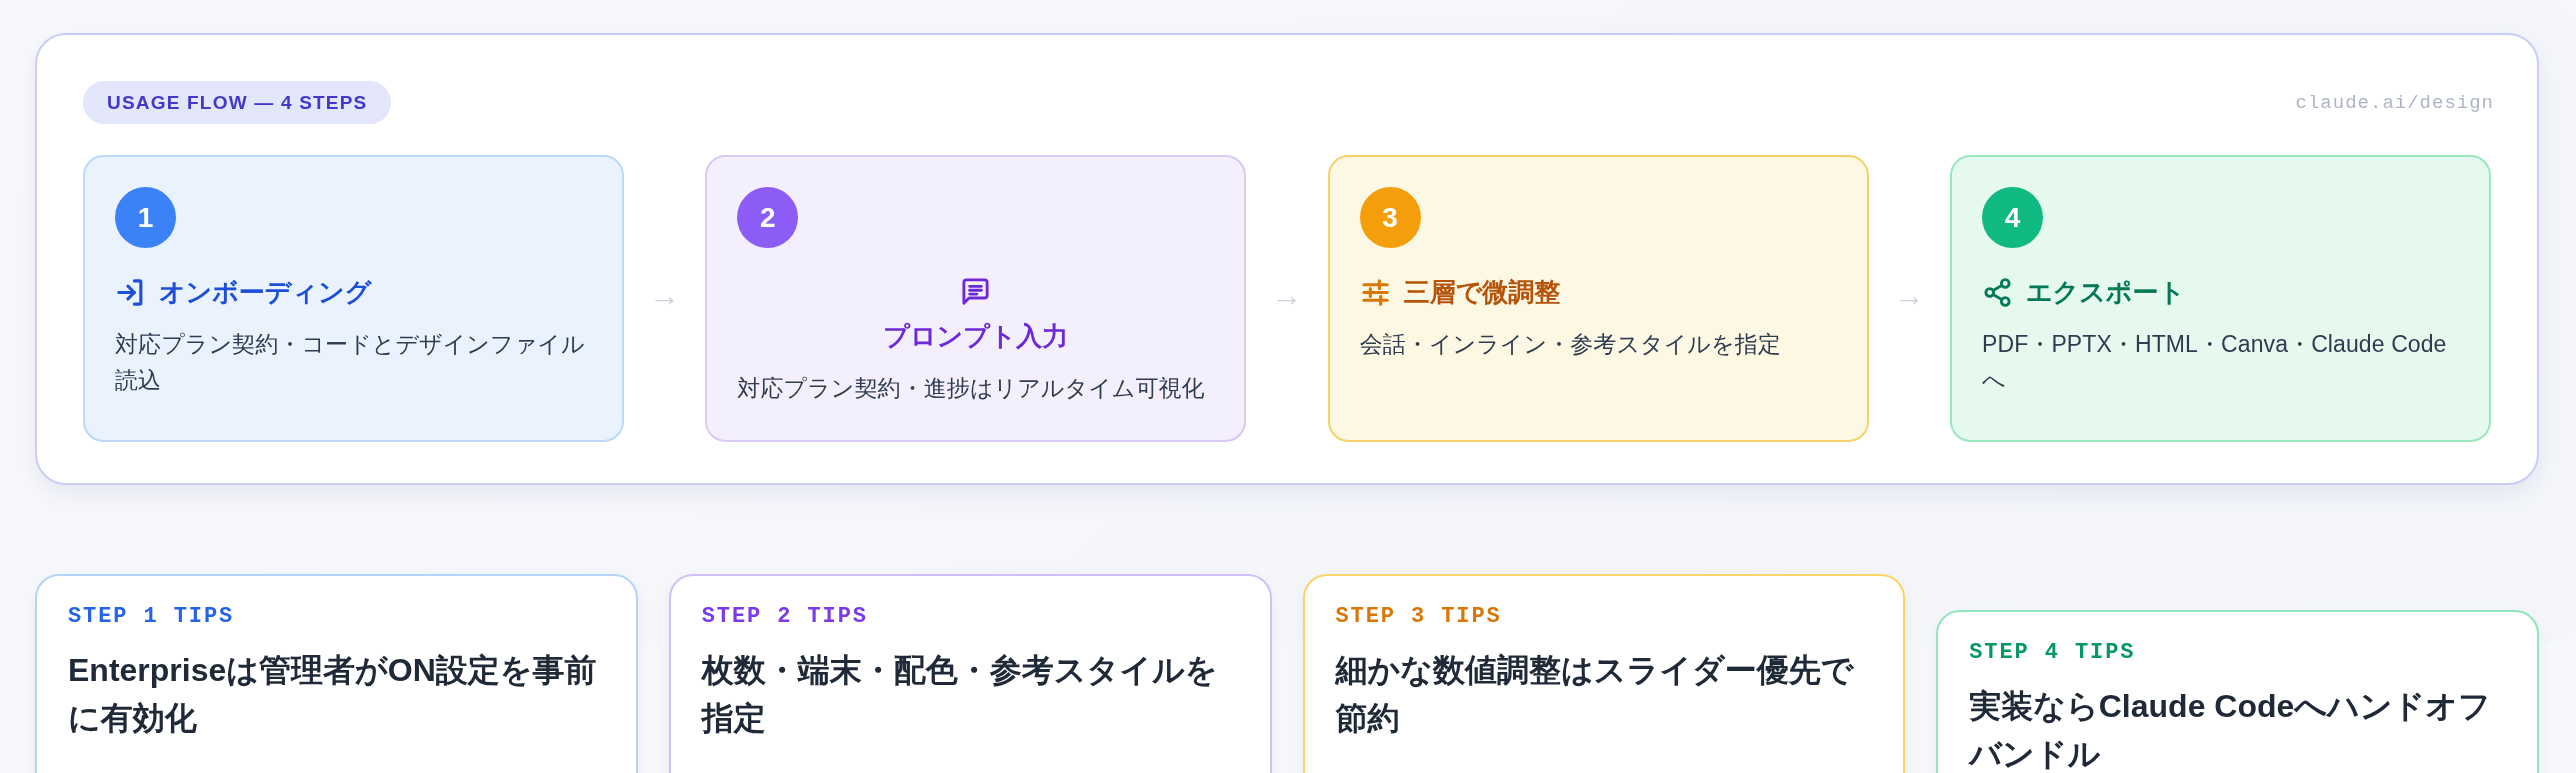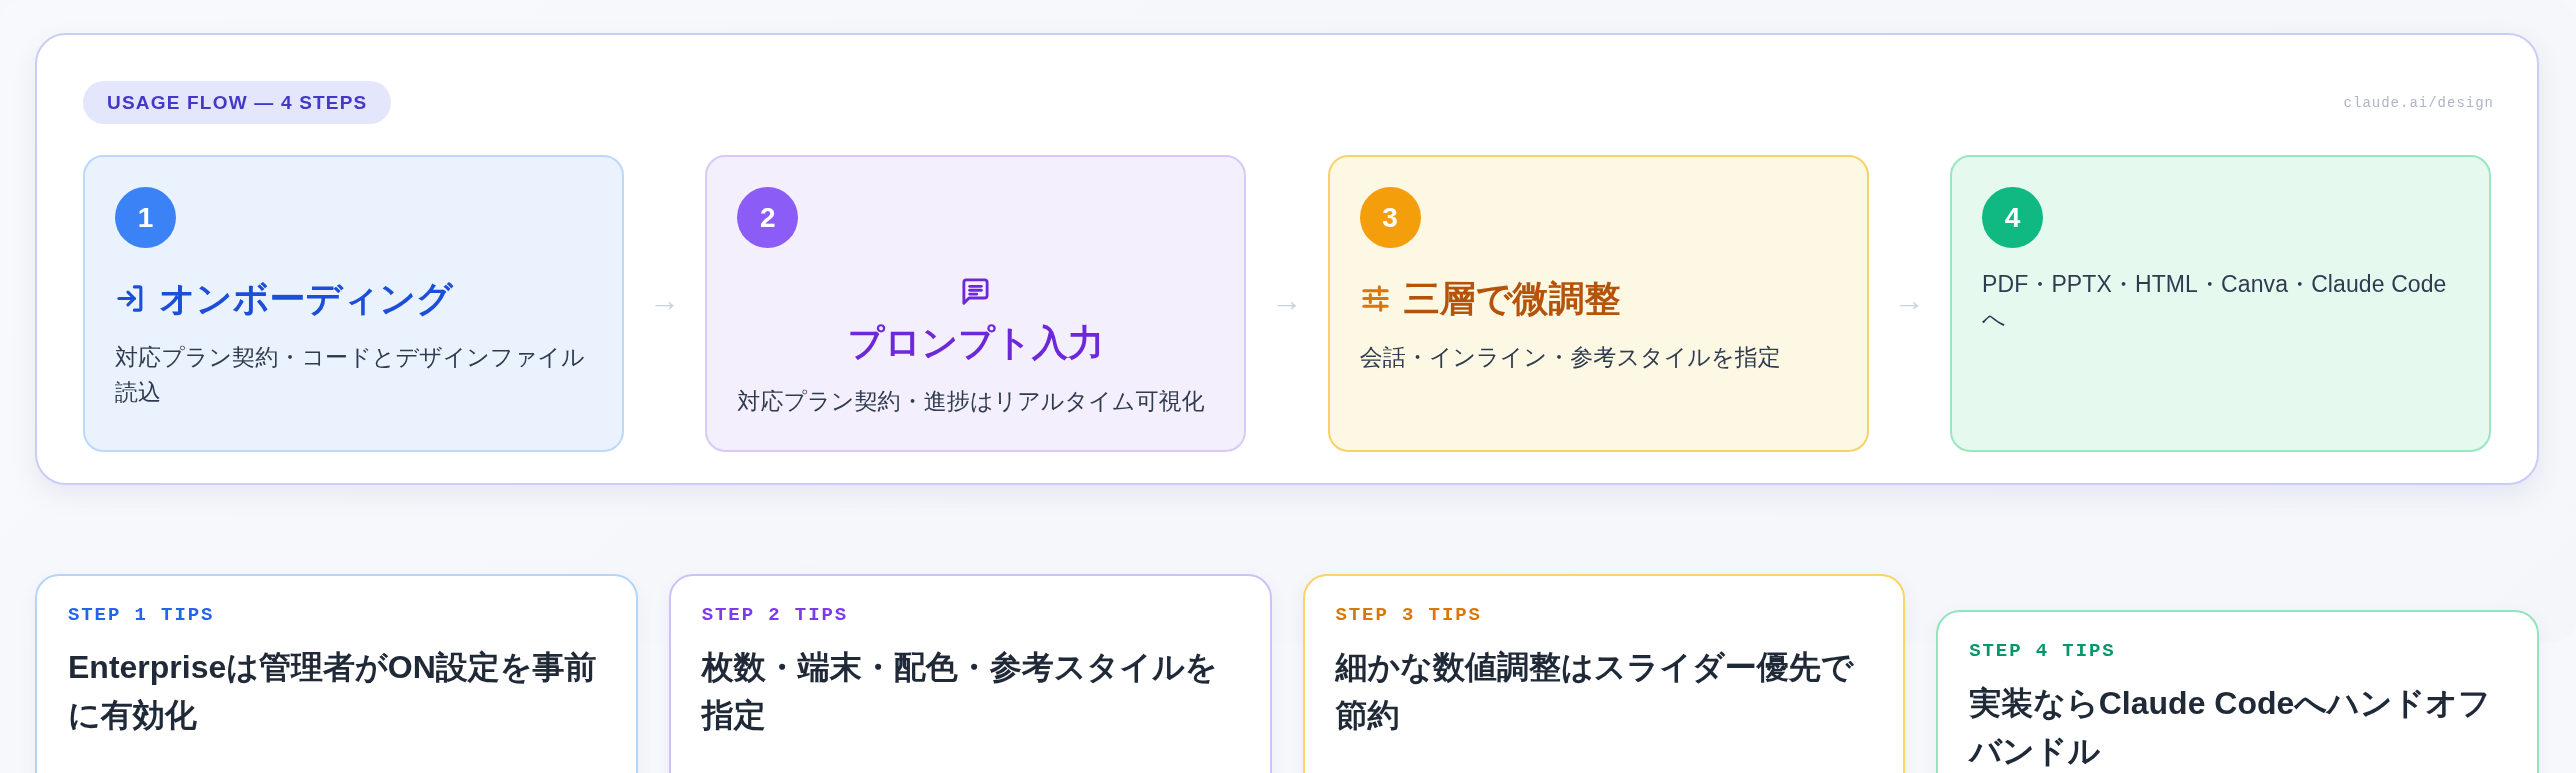--- a/index.html
+++ b/index.html
@@ -55,21 +55,21 @@
     color: #4338ca;
     font-size: 19px;
     font-weight: 700;
     letter-spacing: 1.2px;
     white-space: nowrap;
   }
 
   .watermark {
     color: #aeb5c6;
     font-family: "Liberation Mono", "DejaVu Sans Mono", monospace;
-    font-size: 14px;
+    font-size: 19px;
     letter-spacing: 1px;
     white-space: nowrap;
   }
 
   
   .step-row {
     position: absolute;
     left: 46px;
     top: 120px;
     right: 46px;
@@ -97,21 +97,21 @@
     font-size: 28px;
     font-weight: 700;
     line-height: 1;
   }
 
   .step-title {
     display: flex;
     align-items: center;
     gap: 13px;
     margin-top: 28px;
-    font-size: 36px;
+    font-size: 26px;
     font-weight: 700;
     line-height: 1.25;
     white-space: nowrap;
   }
 
   .step-title .icon-slot {
     flex: 0 0 auto;
     width: 31px;
     height: 31px;
     display: inline-flex;
@@ -170,21 +170,21 @@
     background: #ffffff;
     border: 2.8px solid transparent;
     border-radius: 24px;
     padding: 28px 31px 33px 31px;
     min-height: 172px;
     box-shadow: 0 7.4px 18.5px rgba(90, 100, 160, 0.08);
   }
 
   .tip-label {
     font-family: "Liberation Mono", "DejaVu Sans Mono", monospace;
-    font-size: 19px;
+    font-size: 22px;
     font-weight: 700;
     letter-spacing: 1.9px;
     white-space: nowrap;
   }
 
   .tip-text {
     margin-top: 16.7px;
     font-size: 32px;
     font-weight: 700;
     line-height: 1.5;
@@ -271,20 +271,32 @@
         </div>
         <div class="step-desc">会話・インライン・参考スタイルを指定</div>
       </div>
 
       <div class="arrow-gap">
         <span>→</span>
       </div>
 
       <div class="step-card v-green">
         <div class="num-circle n-green">4</div>
+        <div class="step-title t-green">
+          <span class="icon-slot">
+            <svg width="31" height="31" viewBox="0 0 24 24" fill="none" stroke="#047857" stroke-width="2.2" stroke-linecap="round" stroke-linejoin="round">
+              <circle cx="18" cy="5" r="3"></circle>
+              <circle cx="6" cy="12" r="3"></circle>
+              <circle cx="18" cy="19" r="3"></circle>
+              <line x1="8.6" y1="10.5" x2="15.4" y2="6.5"></line>
+              <line x1="8.6" y1="13.5" x2="15.4" y2="17.5"></line>
+            </svg>
+          </span>
+          <span>エクスポート</span>
+        </div>
         <div class="step-desc">PDF・PPTX・HTML・Canva・Claude Codeへ</div>
       </div>
 
     </div>
   </div>
 
   <div class="tips-row">
 
     <div class="tip-card b-blue">
       <div class="tip-label l-blue">STEP 1 TIPS</div>

